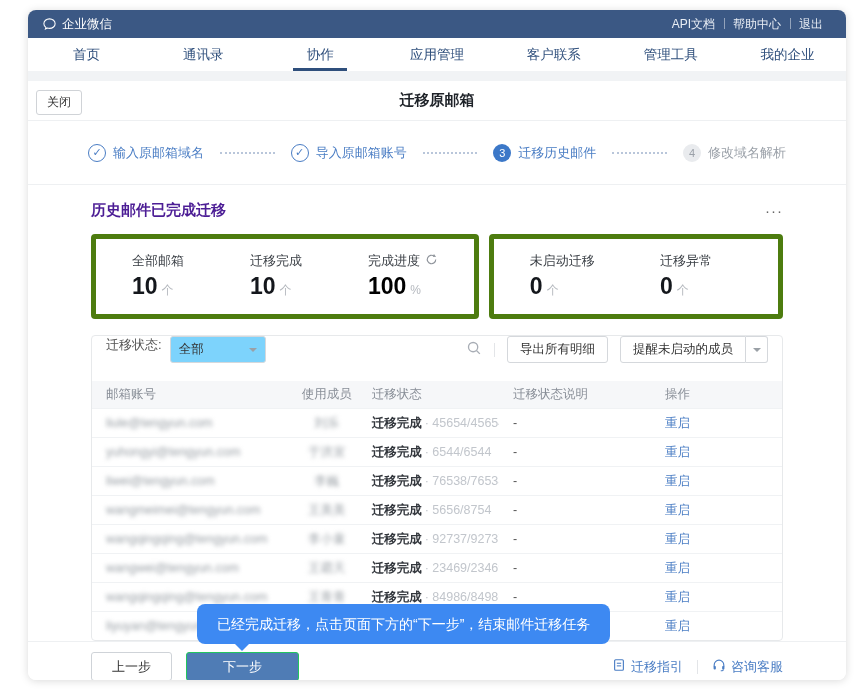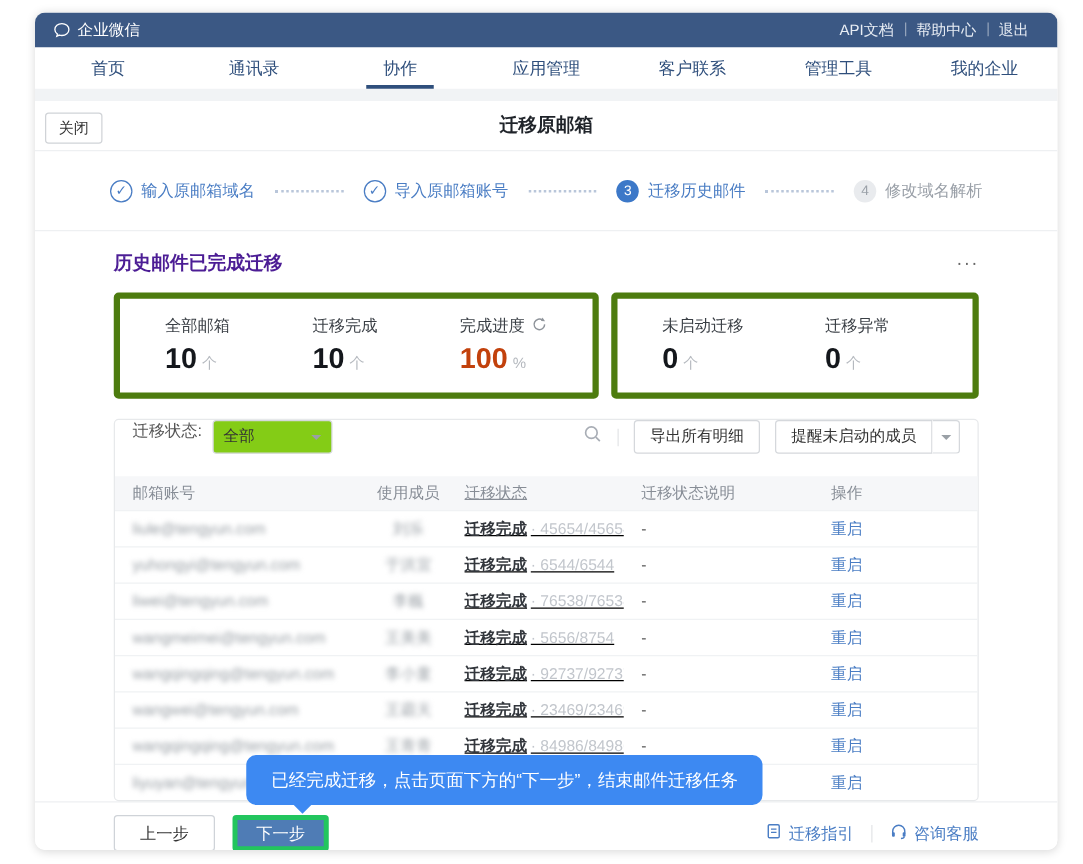--- a/index.html
+++ b/index.html
@@ -46,55 +46,55 @@
   .more-btn { margin-left:auto; color:#666; font-size:15px; letter-spacing:1px; cursor:pointer; line-height:1; }
 
   .stats-row { display:flex; gap:10px; margin-top:14px; }
   .stat-card { border:5px solid #4d7c0f; border-radius:4px; display:flex; padding:13px 12px 15px; background:#fff; }
   .stat-card.wide { flex:1.36; }
   .stat-card.narrow { flex:1; }
   .stat-item { flex:1; padding-left:24px; }
   .stat-label { font-size:13px; color:#3a3f45; display:flex; align-items:center; gap:5px; }
   .stat-value-row { margin-top:5px; display:flex; align-items:baseline; gap:4px; }
   .stat-value { font-size:23px; font-weight:700; color:#14171c; line-height:1; }
-  .stat-value.green { color:#c2410c; }
+  .stat-value.green { color:#000000; }
   .stat-unit { font-size:12px; color:#b4b8be; }
 
   
   .table-box { position:relative; border:1px solid #e7e9eb; border-radius:4px; margin-top:16px; background:#fff; }
   .filter-row { height:45px; display:flex; align-items:flex-start; padding:0 14px; }
   .filter-label { font-size:13px; color:#555; margin-right:8px; }
-  .select { width:96px; height:27px; border:1px solid #d5d8dc; border-radius:3px; display:flex; align-items:center; justify-content:space-between; padding:0 8px; font-size:12.5px; color:#333; cursor:pointer; background:#84cc16; }
+  .select { width:96px; height:27px; border:1px solid #d5d8dc; border-radius:3px; display:flex; align-items:center; justify-content:space-between; padding:0 8px; font-size:12.5px; color:#333; cursor:pointer; background:#7dd3fc; }
   .caret { width:0; height:0; border:4px solid transparent; border-top-color:#9aa0a6; margin-top:4px; }
   .filter-right { margin-left:auto; display:flex; align-items:center; gap:12px; }
   .v-divider { width:1px; height:14px; background:#e3e5e8; }
   .ghost-btn { height:27px; padding:0 12px; background:#fff; border:1px solid #d5d8dc; border-radius:3px; font-size:12.5px; color:#333; cursor:pointer; }
   .split { display:flex; }
   .split .ghost-btn { border-radius:3px 0 0 3px; }
   .split-caret { width:22px; height:27px; border:1px solid #d5d8dc; border-left:none; border-radius:0 3px 3px 0; display:flex; align-items:center; justify-content:center; background:#fff; cursor:pointer; }
 
   .thead { display:flex; background:#f6f7f9; height:27px; align-items:center; font-size:12.5px; color:#878d96; }
   .trow { display:flex; height:29px; align-items:center; border-top:1px solid #f0f2f4; font-size:12.5px; }
   .c { padding-left:14px; overflow:hidden; white-space:nowrap; }
-  .c1 { width:27.5%; } .c2 { width:11%;text-align:center; } .c3 { width:20.5%;text-decoration:underline; } .c4 { width:22%; } .c5 { width:19%; }
+  .c1 { width:27.5%; } .c2 { width:11%;text-align:center; } .c3 { width:20.5%; } .c4 { width:22%; } .c5 { width:19%; }
   .blurred { color:#9aa0a6; filter:blur(2px); user-select:none; }
   .st { font-weight:700; color:#33373d; font-size:12.5px; }
   .stn { color:#c2c6cc; margin-left:3px; }
   .note-cell { color:#555; }
   .restart-link { color:#4a7dc4; text-decoration:none; cursor:pointer; }
 
   
   .tooltip { position:absolute; left:105px; bottom:-4px; height:40px; line-height:40px; padding:0 20px;
              background:#3d89f2; color:#fff; font-size:14px; border-radius:8px; white-space:nowrap; z-index:5; }
   .tooltip::after { content:""; position:absolute; top:100%; left:38px; border:7px solid transparent; border-top-color:#3d89f2; }
 
   
   .panel-footer { margin-top:auto; height:50px; border-top:1px solid #eef0f2; display:flex; align-items:center; padding:0 63px; flex:none; }
   .btn-prev { height:29px; padding:0 20px; background:#fff; border:1px solid #cfd3d8; border-radius:3px; font-size:13px; color:#333; cursor:pointer; }
-  .btn-next { height:29px; padding:0 15px; background:#4f7cb5; border:4px solid #22c55e; border-radius:3px; font-size:13px; color:#fff; cursor:pointer; margin-left:14px; }
+  .btn-next { height:29px; padding:0 36px; background:#4f7cb5; border:1px solid #22c55e; border-radius:3px; font-size:13px; color:#fff; cursor:pointer; margin-left:14px; }
   .footer-links { margin-left:auto; display:flex; align-items:center; gap:14px; }
   .footer-link { display:flex; align-items:center; gap:5px; color:#4a7dc4; font-size:13px; text-decoration:none; cursor:pointer; }
 </style>
 </head>
 <body>
 
 <div class="window">
 
   <div class="topbar">
     <div class="logo">

